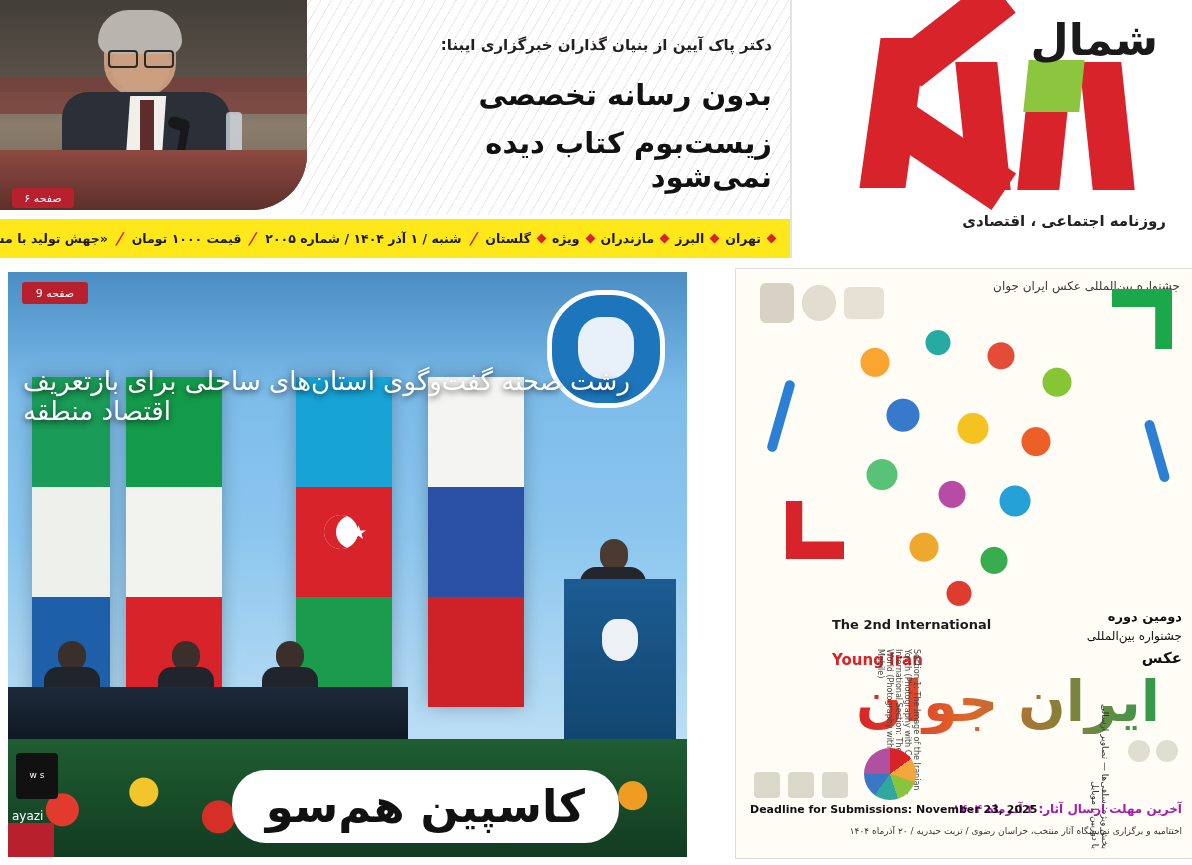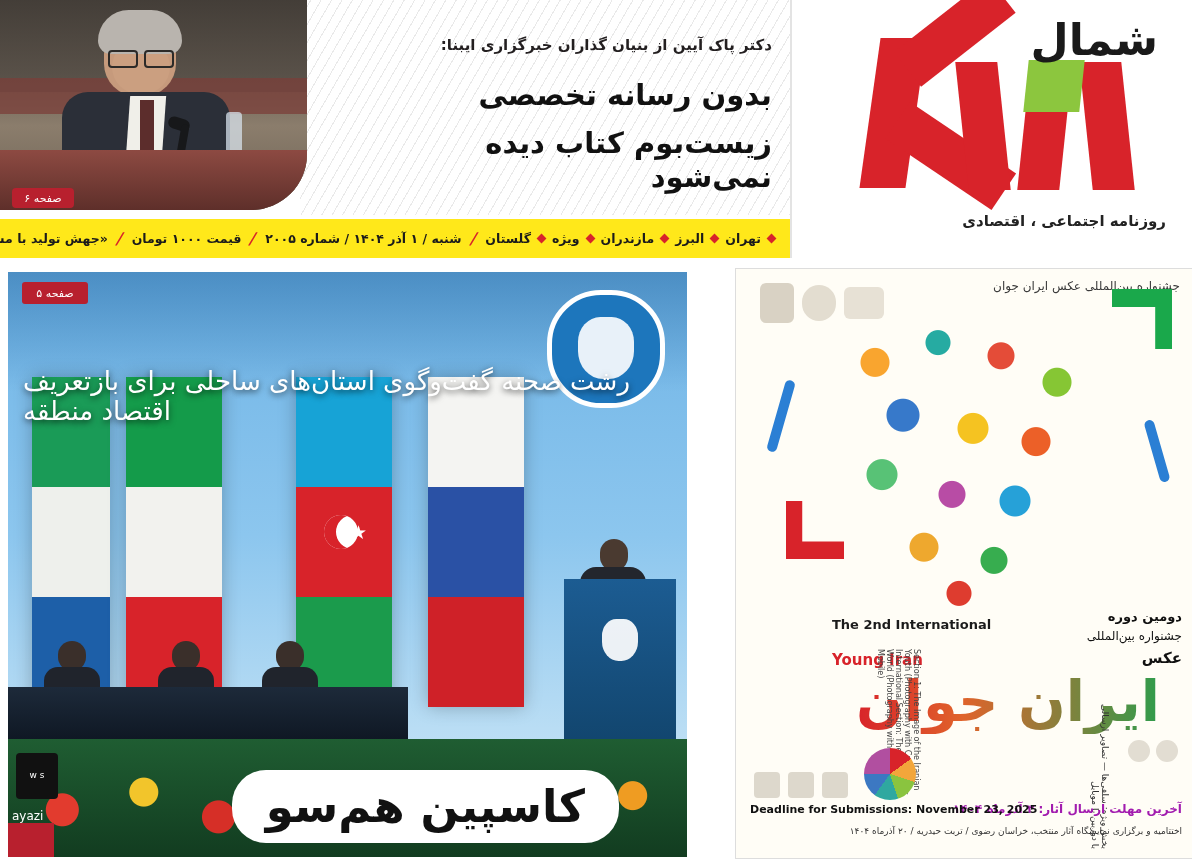--- a/index.html
+++ b/index.html
@@ -415,21 +415,21 @@
         <div class="b"></div>
       </div>
     <div class="panel-table"></div>
     <div class="speaker">
         <div class="h"></div>
         <div class="b"></div>
       </div>
     <div class="podium"></div>
     <div class="flowers"></div>
 
-    <div class="lp-tag">صفحه ۵</div>
+    <div class="lp-tag">صفحه 9</div>
     <div class="ov-line1">رشت صحنه گفت‌وگوی استان‌های ساحلی برای بازتعریف اقتصاد منطقه</div>
     <div class="big-title">کاسپین هم‌سو</div>
     <div class="wsbadge">w s</div>
     <div class="wsname">ayazi</div>
     <div class="corner-red"></div>
   </div>
 
   <div class="panel-right">
     <div class="poster">
       <div class="p-seal"></div>

